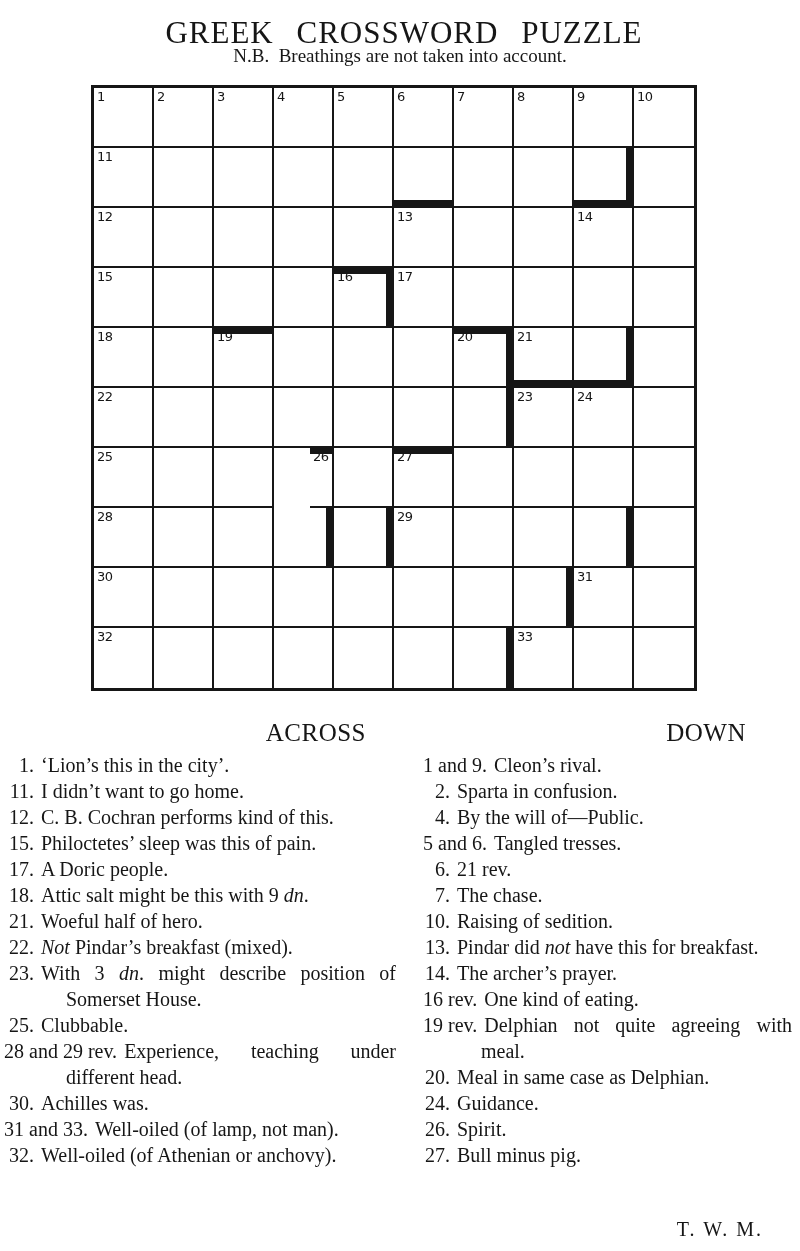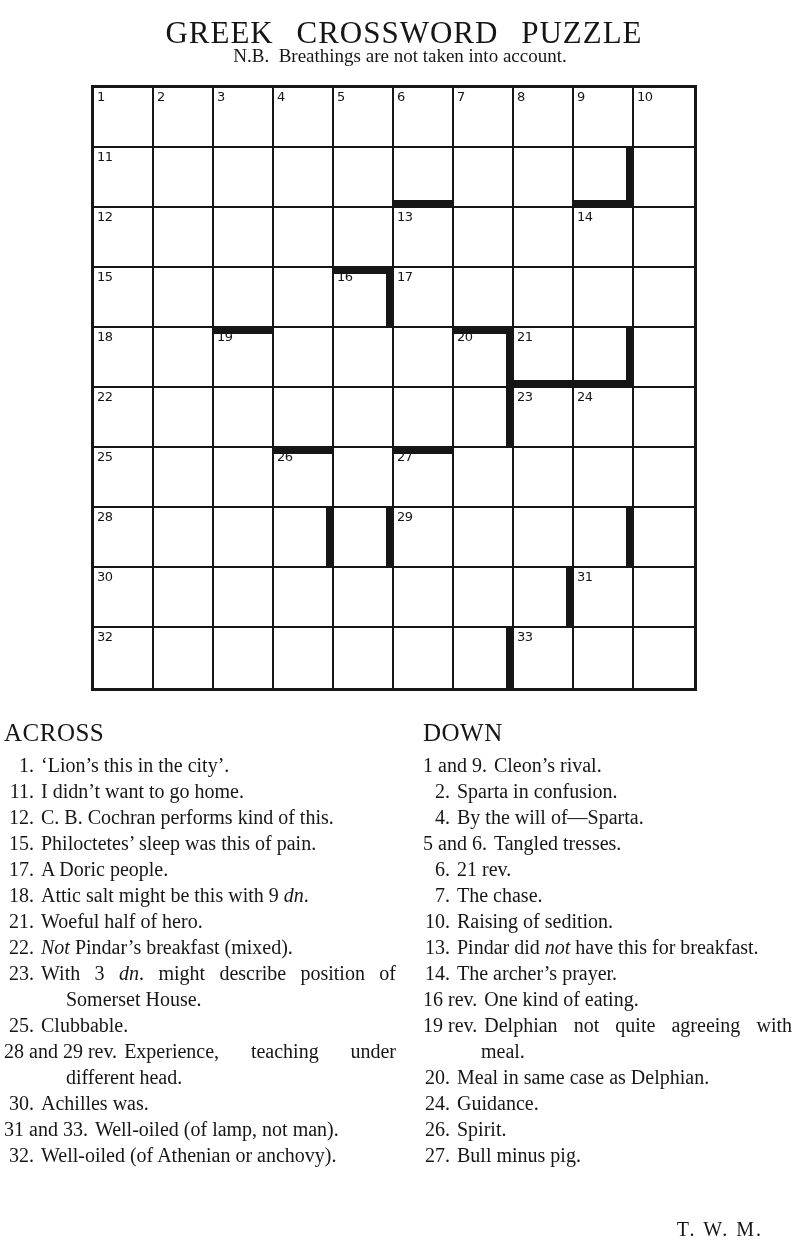--- a/index.html
+++ b/index.html
@@ -55,21 +55,21 @@
   
   .clue-col{
     position:absolute;top:720px;
     font-size:20px;line-height:26px;
   }
   #across-col{left:4px;width:392px;}
   #down-col{left:423px;width:369px;}
   .section-heading{
     font-size:25px;line-height:26px;
     font-weight:normal;letter-spacing:0.5px;
-    text-align:left;margin:0 0 6px 0;
+    text-align:right;margin:0 0 6px 0;
   }
   #across-col .section-heading{margin-right:30px;}
   #down-col .section-heading{margin-right:46px;}
   .clue{
     text-align:justify;
     padding-left:62px;text-indent:-62px;
   }
   #down-col .clue{padding-left:58px;text-indent:-58px;}
   .clue-label{
     display:inline-block;
@@ -204,21 +204,21 @@
       </div>
       <div class="cell">
         <span class="cellnum">24</span>
       </div>
       <div class="cell last-col"></div>
       <div class="cell">
         <span class="cellnum">25</span>
       </div>
       <div class="cell"></div>
       <div class="cell"></div>
-      <div class="cell" style="box-shadow: inset 0 6px 0 0 var(--ink);">
+      <div class="cell" style="box-shadow: inset 0 6px 0 0 var(--ink); margin-left: 36px;">
         <span class="cellnum">26</span>
       </div>
       <div class="cell"></div>
       <div class="cell" style="box-shadow: inset 0 6px 0 0 var(--ink); text-align: center;">
         <span class="cellnum">27</span>
       </div>
       <div class="cell"></div>
       <div class="cell"></div>
       <div class="cell"></div>
       <div class="cell last-col"></div>
@@ -284,21 +284,21 @@
         <div class="clue"><span class="clue-label">31 and 33.</span><span class="clue-text">Well-oiled (of lamp, not man).</span></div>
         <div class="clue"><span class="clue-label">32.</span><span class="clue-text">Well-oiled (of Athenian or anchovy).</span></div>
       </div>
   </section>
 
   <section class="clue-col" id="down-col">
     <h2 class="section-heading">DOWN</h2>
     <div>
         <div class="clue"><span class="clue-label">1 and 9.</span><span class="clue-text">Cleon’s rival.</span></div>
         <div class="clue"><span class="clue-label">2.</span><span class="clue-text">Sparta in confusion.</span></div>
-        <div class="clue"><span class="clue-label">4.</span><span class="clue-text">By the will of—Sparta.</span></div>
+        <div class="clue"><span class="clue-label">4.</span><span class="clue-text">By the will of—Public.</span></div>
         <div class="clue"><span class="clue-label">5 and 6.</span><span class="clue-text">Tangled tresses.</span></div>
         <div class="clue"><span class="clue-label">6.</span><span class="clue-text">21 rev.</span></div>
         <div class="clue"><span class="clue-label">7.</span><span class="clue-text">The chase.</span></div>
         <div class="clue"><span class="clue-label">10.</span><span class="clue-text">Raising of sedition.</span></div>
         <div class="clue"><span class="clue-label">13.</span><span class="clue-text">Pindar did <i>not</i> have this for breakfast.</span></div>
         <div class="clue"><span class="clue-label">14.</span><span class="clue-text">The archer’s prayer.</span></div>
         <div class="clue"><span class="clue-label">16 rev.</span><span class="clue-text">One kind of eating.</span></div>
         <div class="clue"><span class="clue-label">19 rev.</span><span class="clue-text">Delphian not quite agreeing with meal.</span></div>
         <div class="clue"><span class="clue-label">20.</span><span class="clue-text">Meal in same case as Delphian.</span></div>
         <div class="clue"><span class="clue-label">24.</span><span class="clue-text">Guidance.</span></div>

